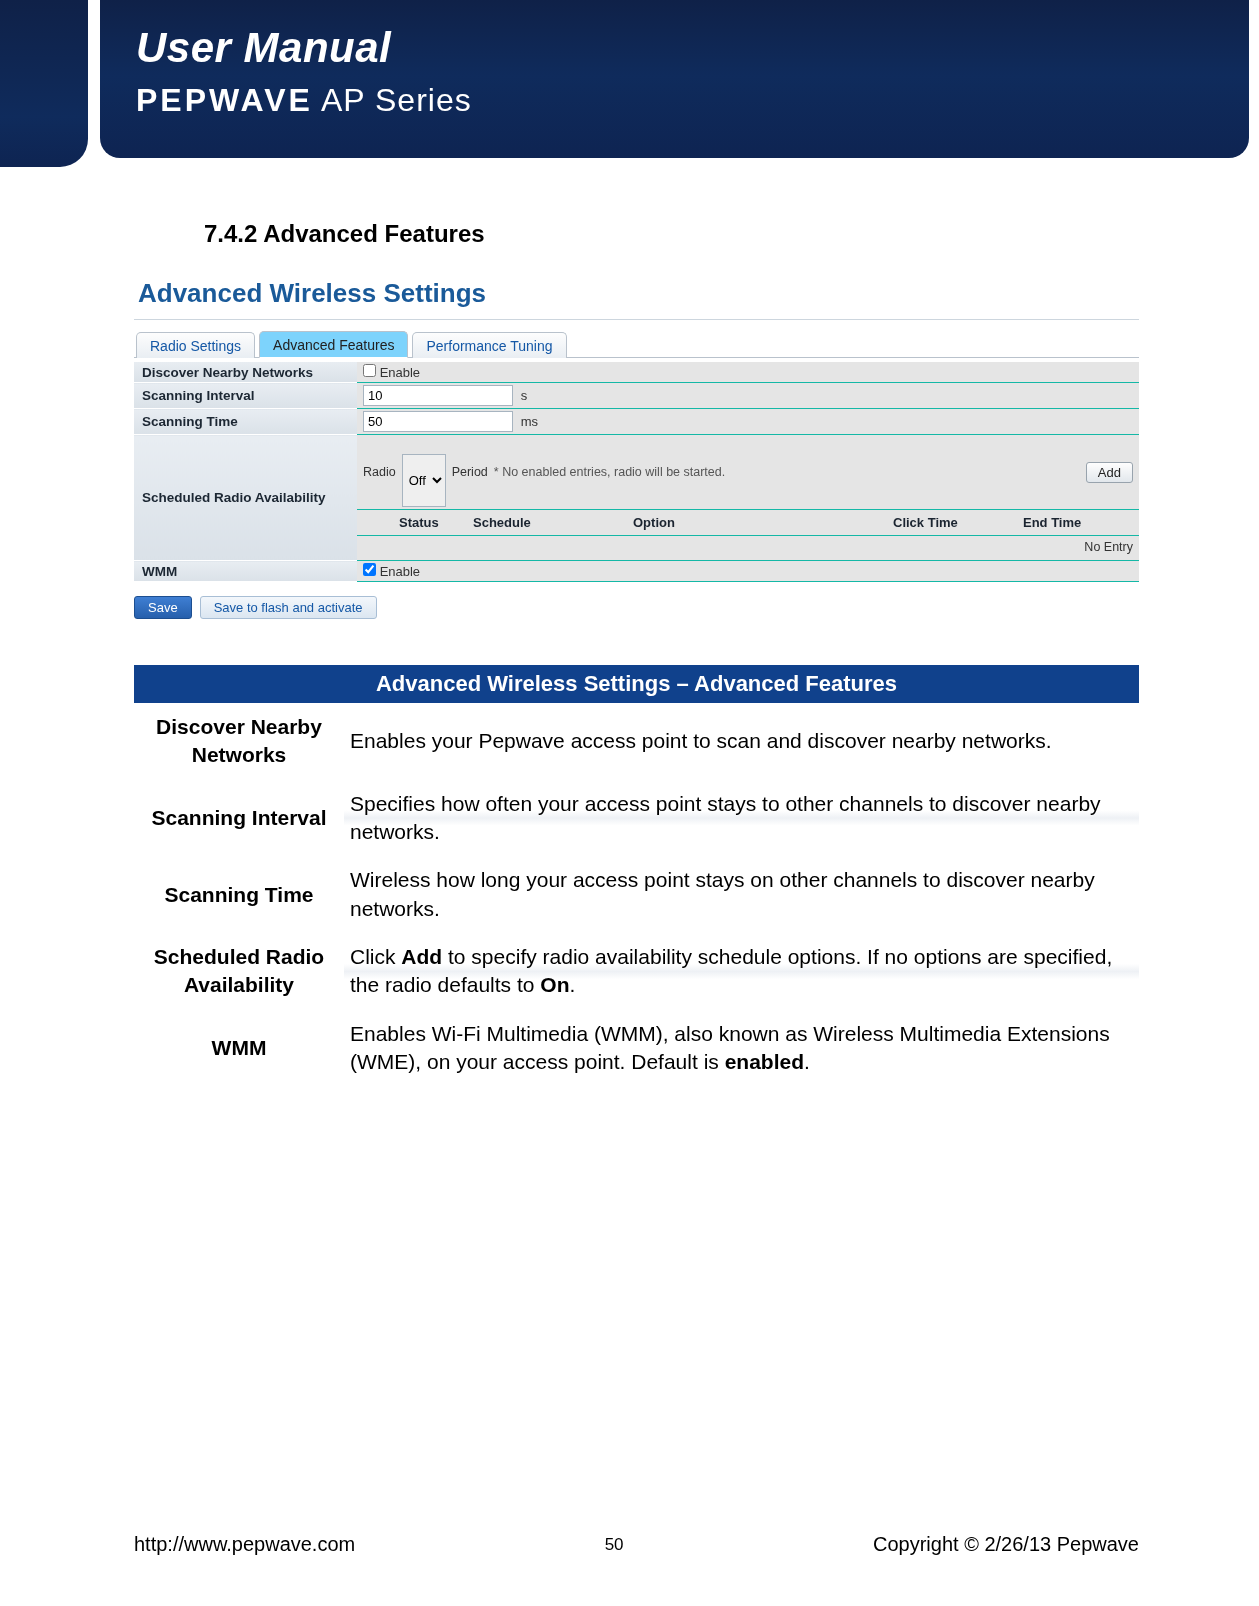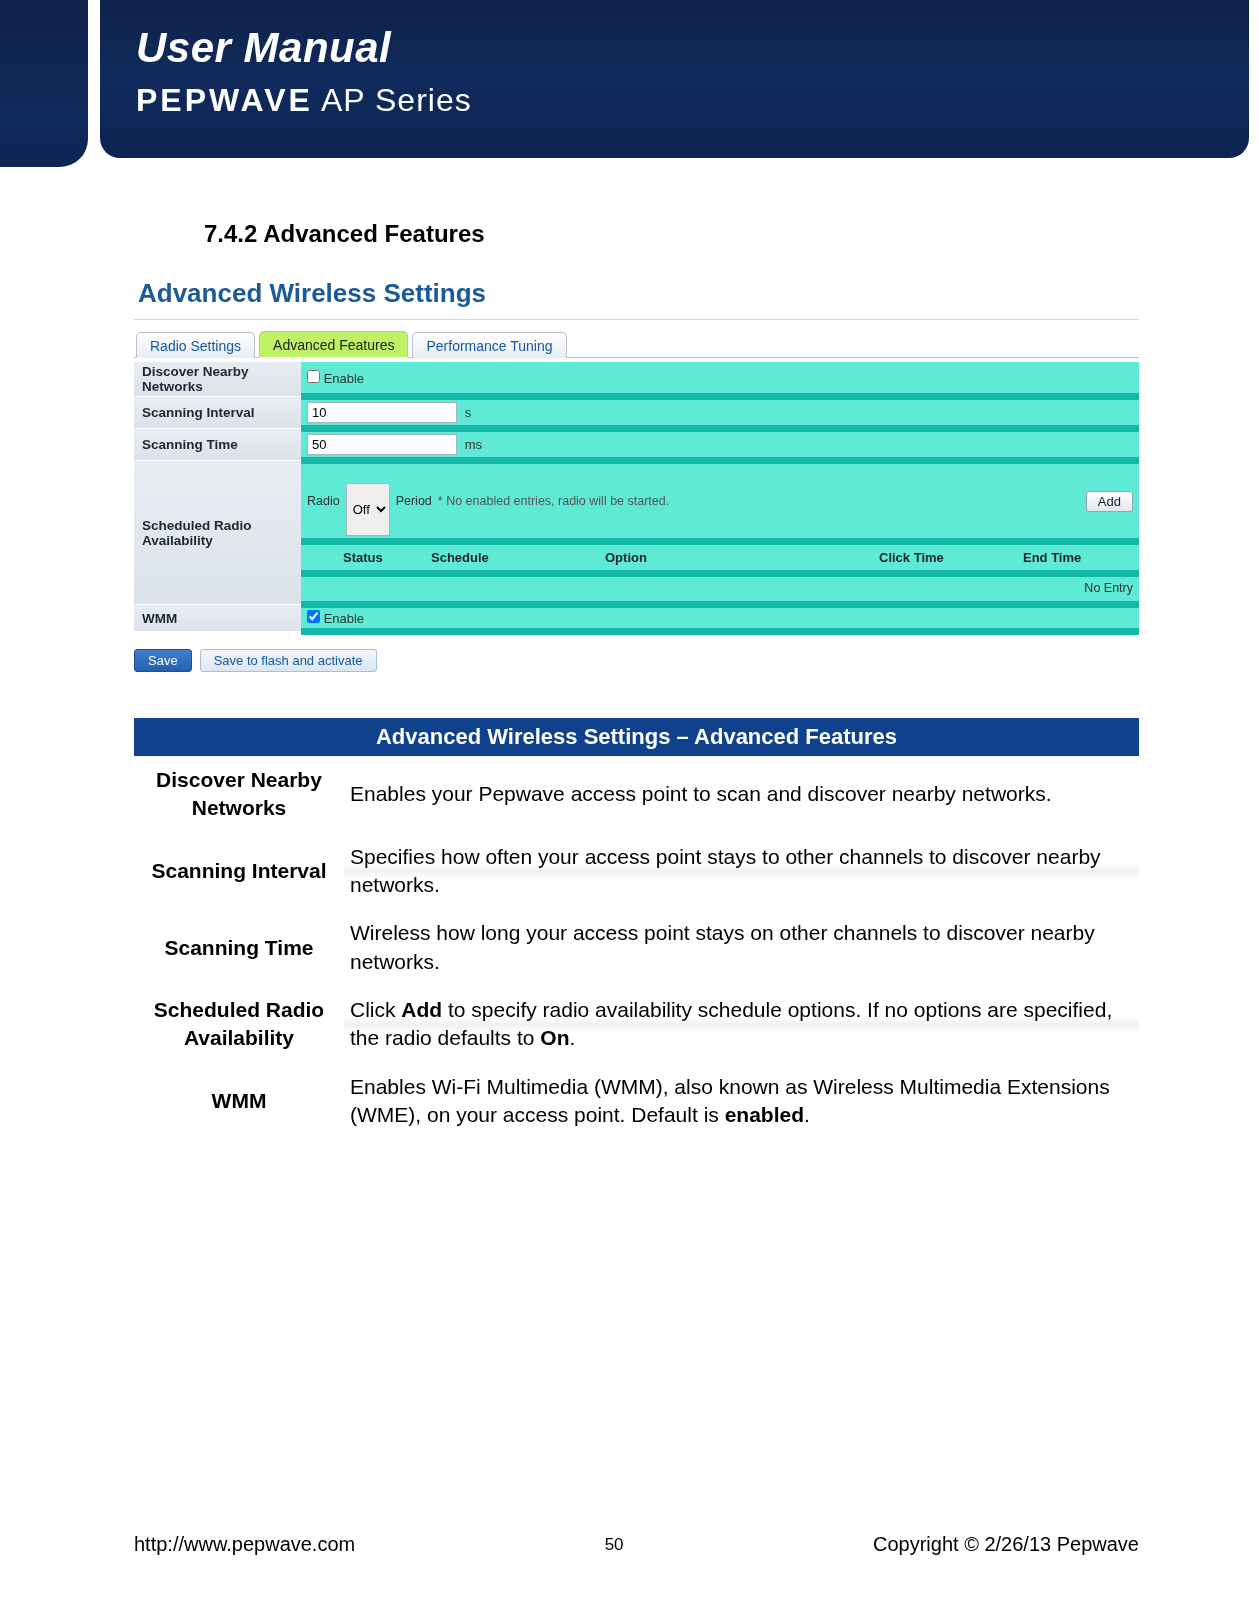--- a/index.html
+++ b/index.html
@@ -100,36 +100,36 @@
       border-bottom: none;
       border-radius: 5px 5px 0 0;
       background: linear-gradient(#fdfdfd, #e9eef3);
       font-size: 14px;
       color: #1558a6;
       position: relative;
       top: 1px;
       cursor: pointer;
     }
     .tab.active {
-      background: #bef264;
+      background: #7dd3fc;
       color: #222;
       border-bottom: 1px solid #fff;
     }
     .form-table { width: 100%; border-collapse: collapse; margin-top: 4px; font-size: 13px; }
     .form-table td { padding: 2px 6px; vertical-align: middle; }
     .form-table td.lbl {
       width: 238px;
       background: linear-gradient(#e8edf2, #dae1e8);
       color: #1c2733;
       font-weight: 700;
       font-size: 13.5px;
       border-bottom: 1px solid #fff;
       padding-left: 8px;
     }
-    .form-table td.val { background: #5eead4; border-bottom: 7px solid #14b8a6; }
+    .form-table td.val { background: #e5e5e5; border-bottom: 1px solid #14b8a6; }
     input.txt {
       border: 1px solid #a7b4c0;
       padding: 2px 4px;
       font-size: 13px;
       width: 150px;
     }
     select.sm {
       border: 1px solid #a7b4c0;
       font-size: 13px;
       padding: 17px 2px;
@@ -163,21 +163,20 @@
       font-size: 12.5px;
       color: #333;
     }
     .note { color: #555; font-size: 12.5px; }
     .sched-head {
       display: flex;
       font-weight: 700;
       font-size: 13px;
       padding: 3px 0;
       color: #1b2430;
-      gap: 14px;
     }
     .sched-head span:nth-child(1){ width:110px; padding-left:36px;}
     .sched-head span:nth-child(2){ width:160px;}
     .sched-head span:nth-child(3){ width:260px;}
     .sched-head span:nth-child(4){ width:130px;}
     .sched-head span:nth-child(5){ width:110px;}
     .no-entry { text-align: right; font-size: 12.5px; color: #333; padding: 2px 0 4px; }
     .btn-row { margin-top: 14px; display: flex; gap: 8px; }
     .unit { color: #333; font-size: 13px; margin-left: 4px; }
 

